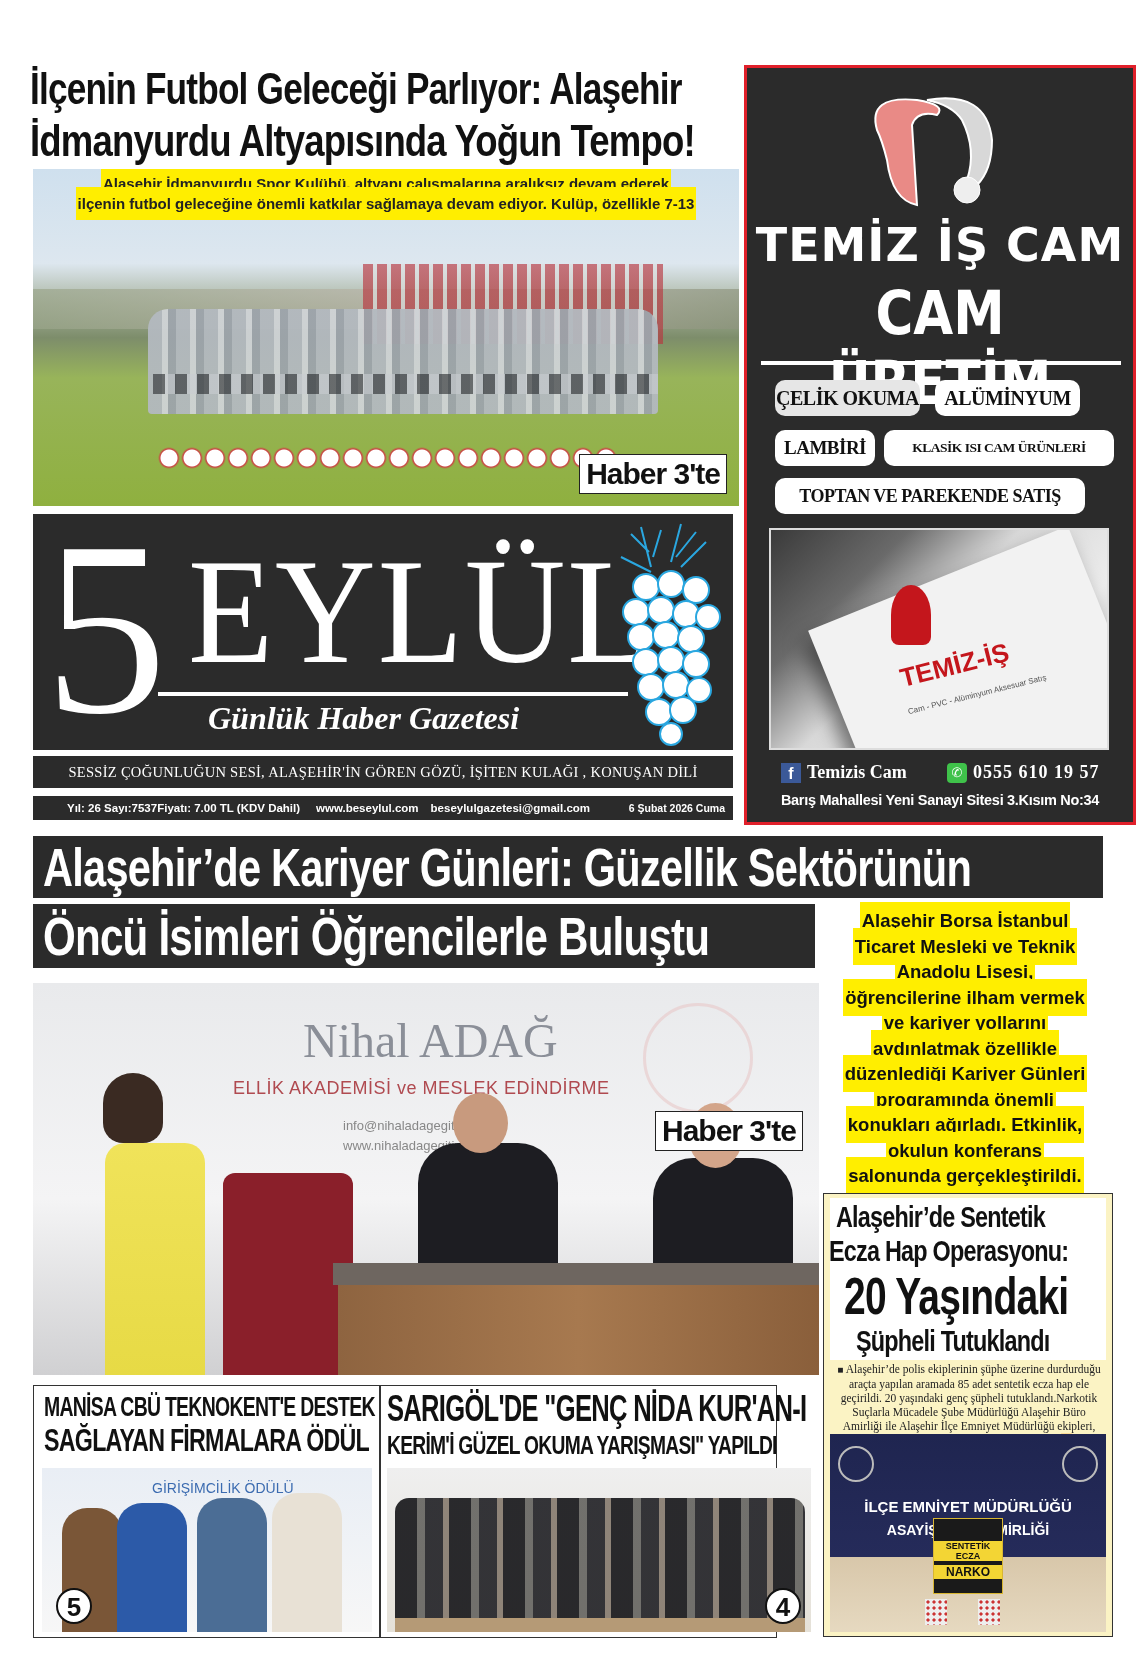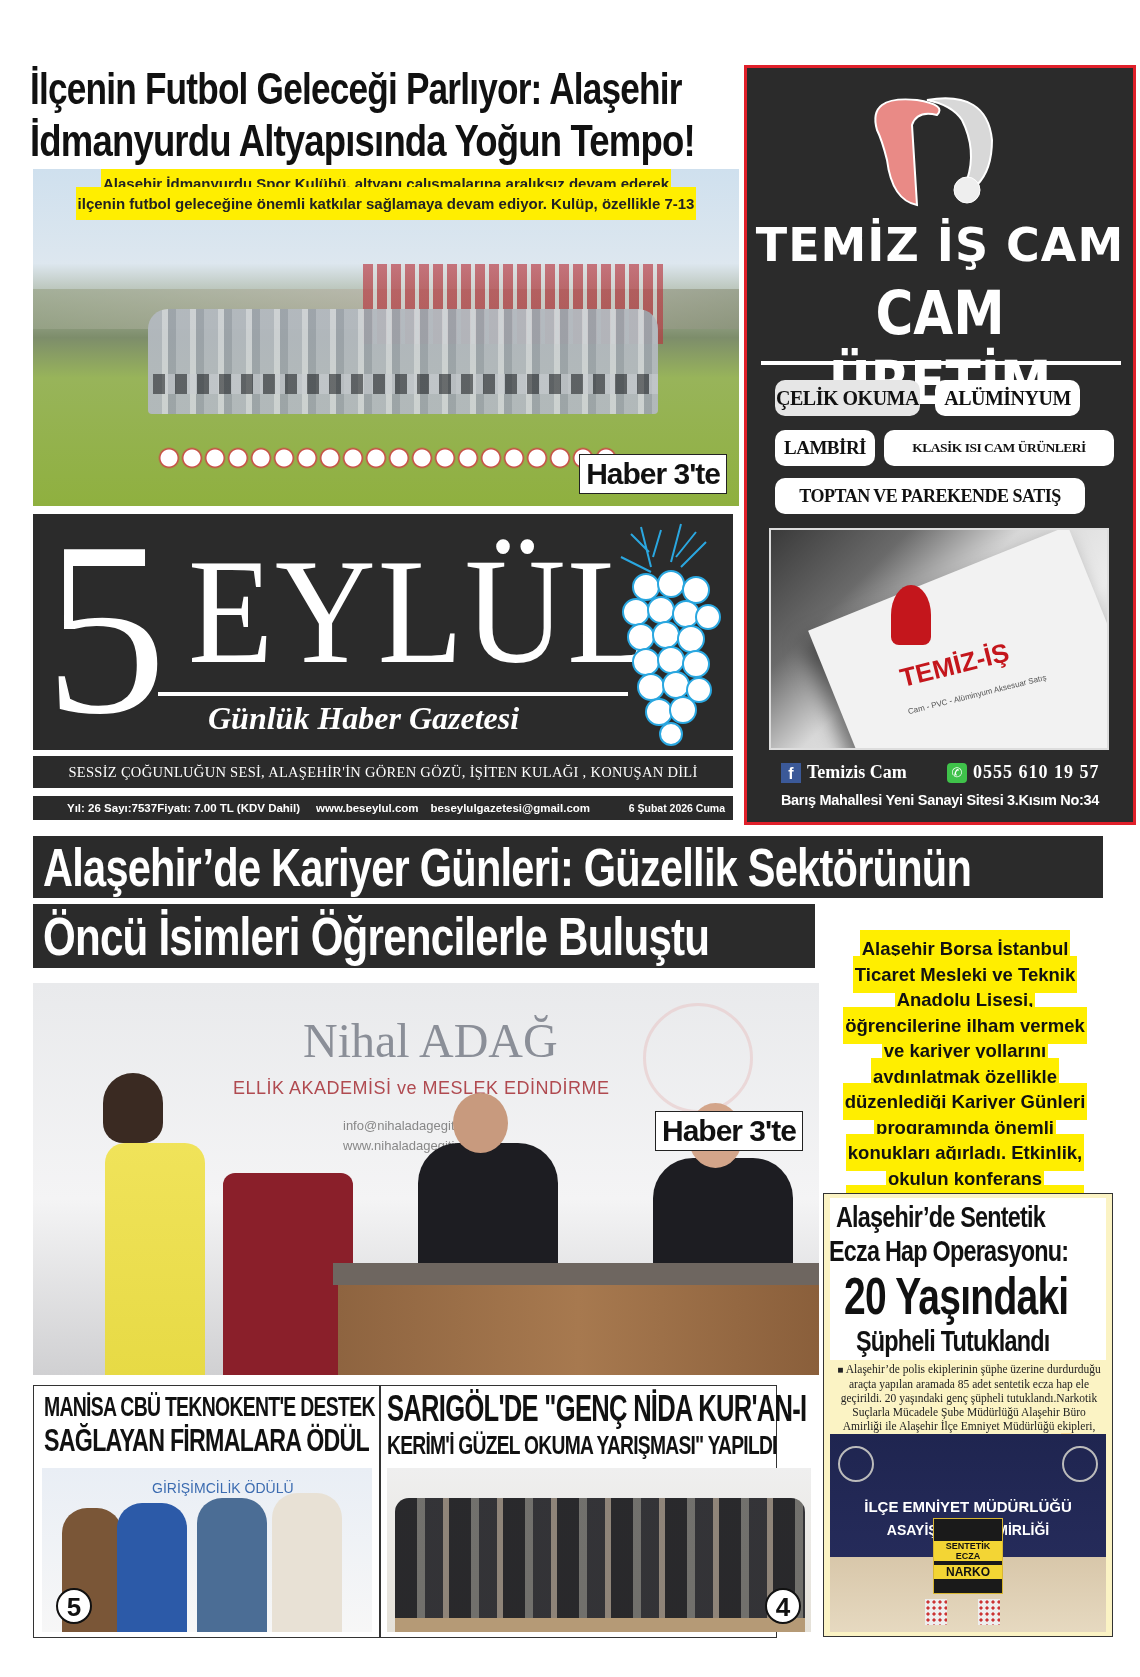--- a/index.html
+++ b/index.html
@@ -137,21 +137,21 @@
   <div class="abs" style="left:385px;top:160px;width:140px;height:130px;background:#1d1d22;border-radius:40px 40px 0 0;"></div>
   <div class="abs" style="left:420px;top:110px;width:55px;height:60px;border-radius:50%;background:#c89a7e;"></div>
   <div class="abs" style="left:620px;top:175px;width:140px;height:120px;background:#1d1d22;border-radius:40px 40px 0 0;"></div>
   <div class="abs" style="left:655px;top:120px;width:55px;height:65px;border-radius:50%;background:#d3a58a;"></div>
 
   <div class="abs" style="left:300px;top:280px;width:486px;height:22px;background:#6e6660;"></div>
   <div class="abs" style="left:305px;top:302px;width:481px;height:90px;background:linear-gradient(90deg,#8e6440,#a7794f,#8a5f3b);"></div>
   <div class="abs badge-box cond" style="left:622px;top:128px;font-size:30px;">Haber 3'te</div>
 </div>
 
-<div class="abs" style="left:820px;top:908px;width:290px;text-align:center;font-weight:bold;font-size:18.5px;line-height:25.5px;color:#111;margin-top:28px;">
+<div class="abs" style="left:820px;top:908px;width:290px;text-align:center;font-weight:bold;font-size:18.5px;line-height:25.5px;color:#111;">
   <span class="hl">Alaşehir Borsa İstanbul</span><br>
   <span class="hl">Ticaret Mesleki ve Teknik</span><br>
   <span class="hl">Anadolu Lisesi,</span><br>
   <span class="hl">öğrencilerine ilham vermek</span><br>
   <span class="hl">ve kariyer yollarını</span><br>
   <span class="hl">aydınlatmak özellikle</span><br>
   <span class="hl">düzenlediği Kariyer Günleri</span><br>
   <span class="hl">programında önemli</span><br>
   <span class="hl">konukları ağırladı. Etkinlik,</span><br>
   <span class="hl">okulun konferans</span><br>

